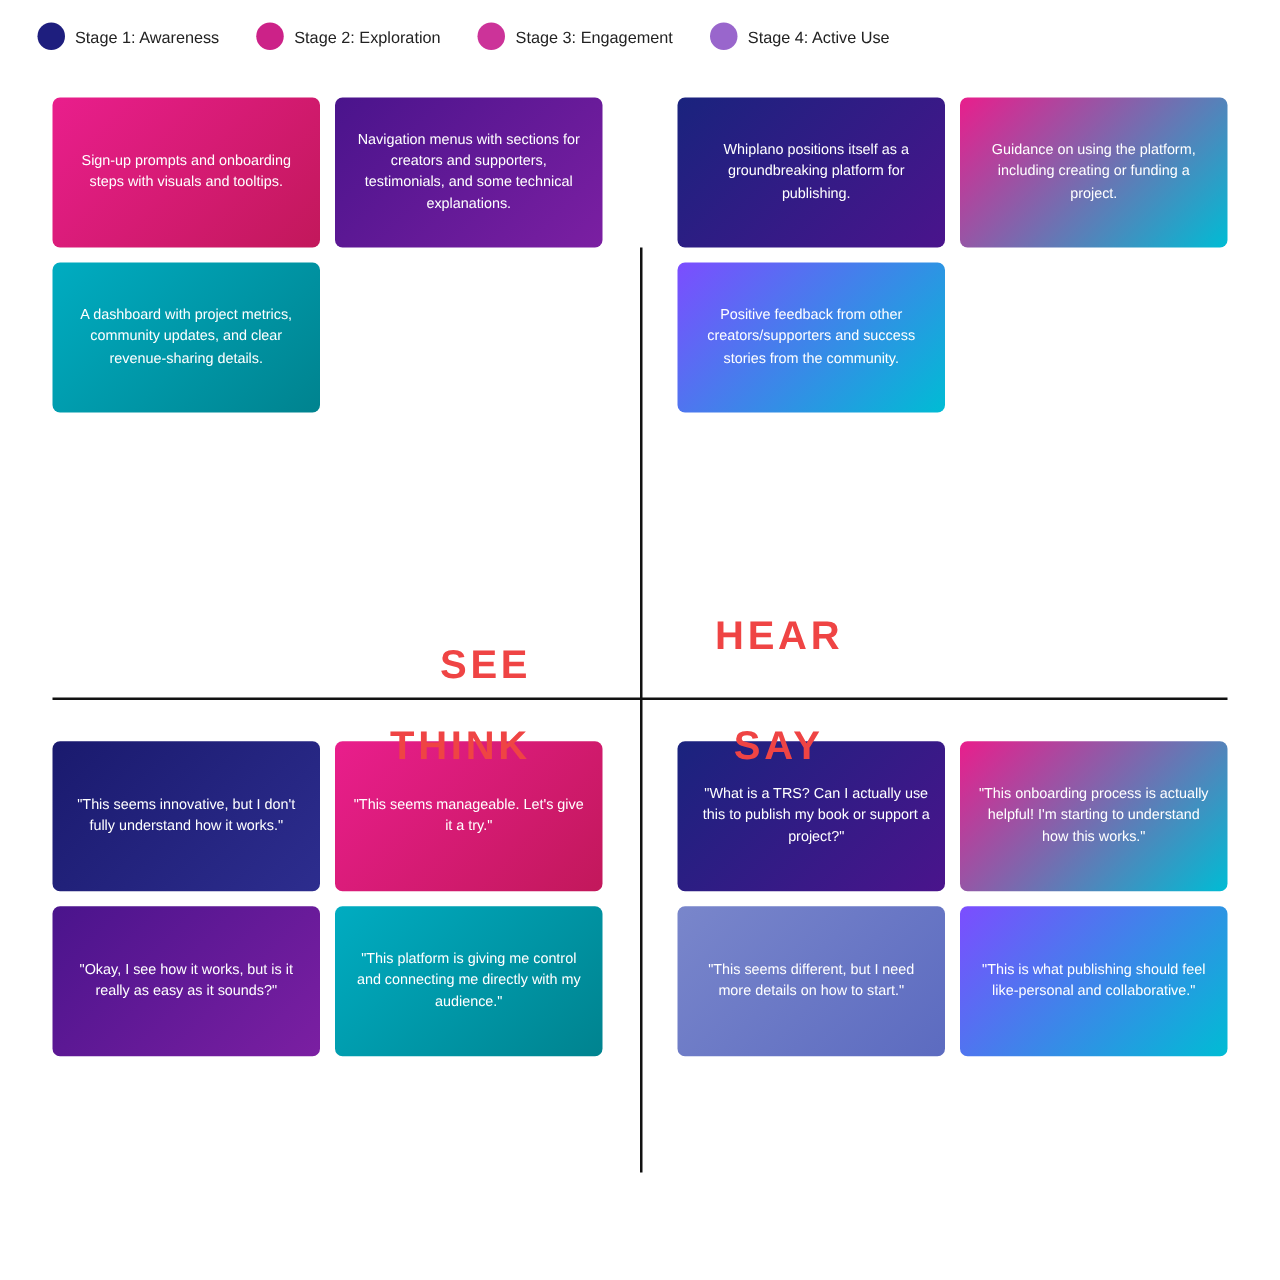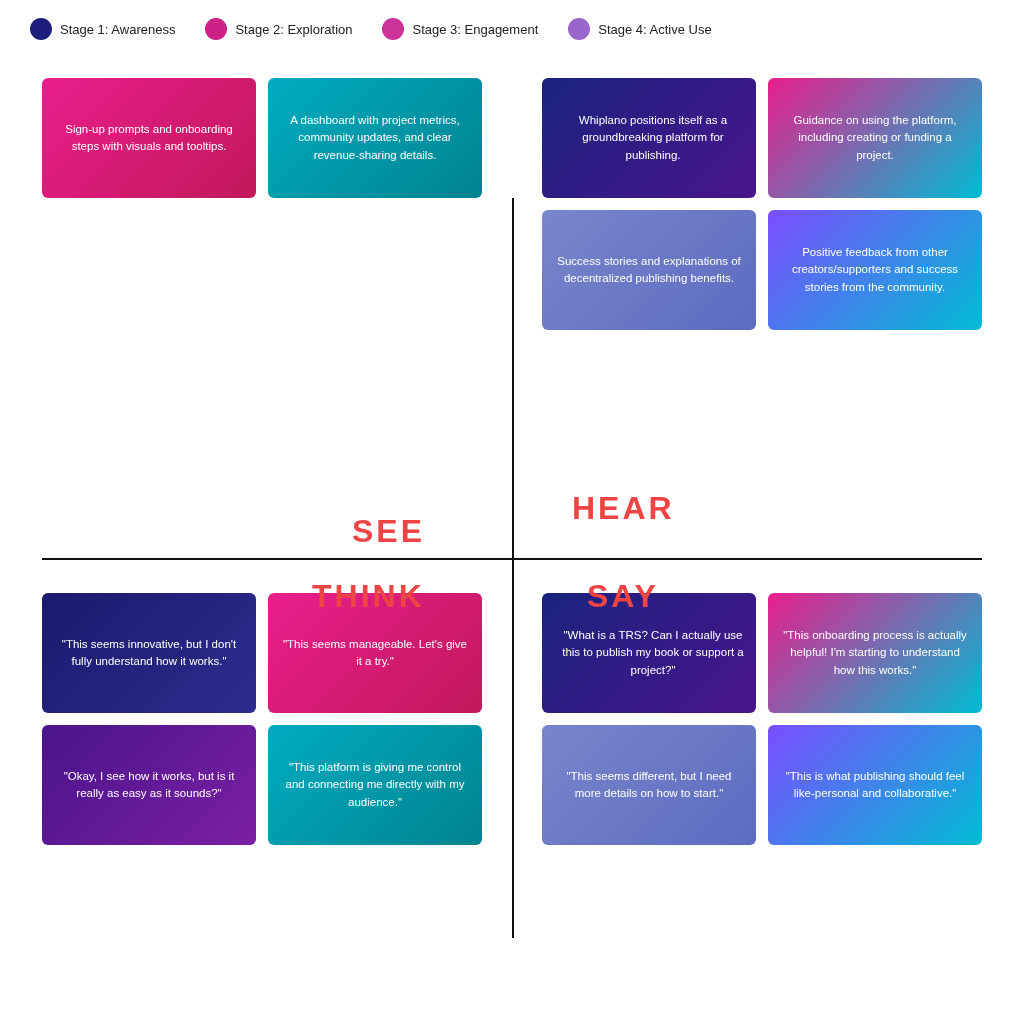--- a/index.html
+++ b/index.html
@@ -199,27 +199,27 @@
   <div class="h-line"></div>
   <div class="v-line"></div>
 
   <span class="quad-label label-see">SEE</span>
   <span class="quad-label label-hear">HEAR</span>
   <span class="quad-label label-think">THINK</span>
   <span class="quad-label label-say">SAY</span>
 
   <div class="quadrant q-top-left" id="q-top-left">
       <div class="card stage2">Sign-up prompts and onboarding steps with visuals and tooltips.</div>
+      <div class="card stage1b">Navigation menus with sections for creators and supporters, testimonials, and some technical explanations.</div>
       <div class="card stage2b">A dashboard with project metrics, community updates, and clear revenue-sharing details.</div>
     </div>
 
   <div class="quadrant q-top-right" id="q-top-right">
       <div class="card stage3">Whiplano positions itself as a groundbreaking platform for publishing.</div>
       <div class="card stage4">Guidance on using the platform, including creating or funding a project.</div>
-      <div class="card stage3b">Success stories and explanations of decentralized publishing benefits.</div>
       <div class="card stage4b">Positive feedback from other creators/supporters and success stories from the community.</div>
     </div>
 
   <div class="quadrant q-bottom-left" id="q-bottom-left">
       <div class="card stage1">"This seems innovative, but I don't fully understand how it works."</div>
       <div class="card stage2">"This seems manageable. Let's give it a try."</div>
       <div class="card stage1b">"Okay, I see how it works, but is it really as easy as it sounds?"</div>
       <div class="card stage2b">"This platform is giving me control and connecting me directly with my audience."</div>
     </div>
 

